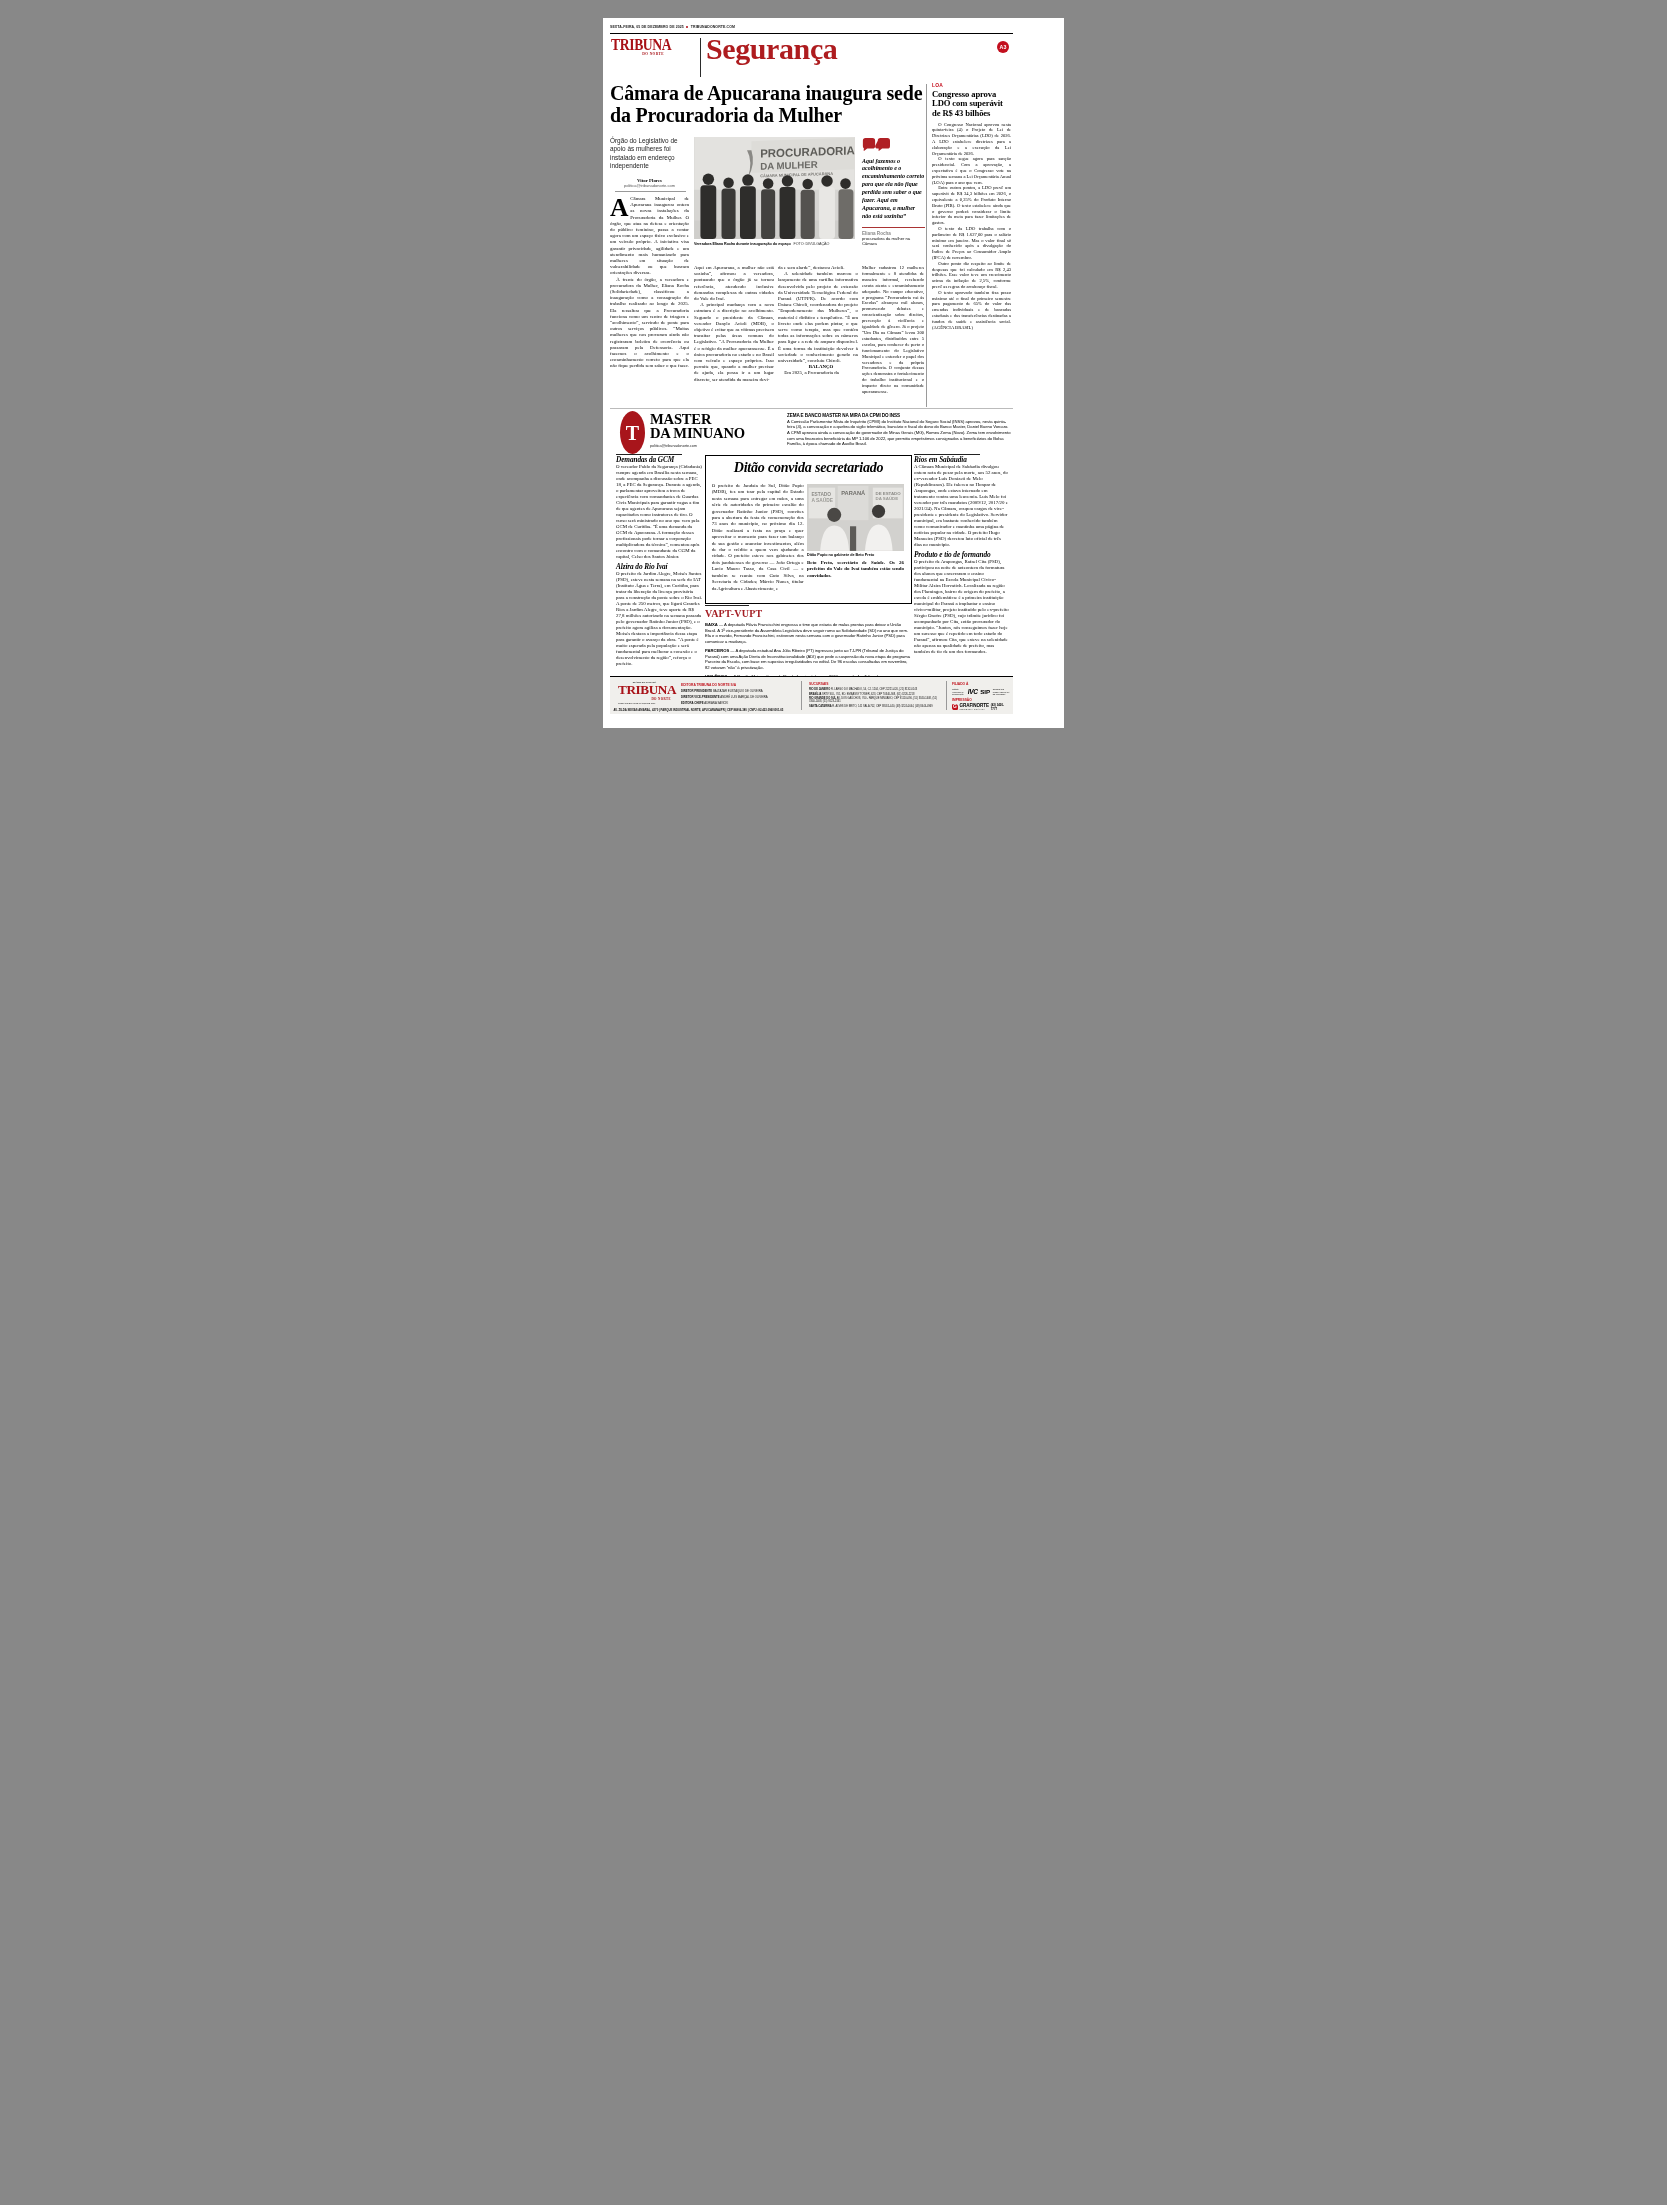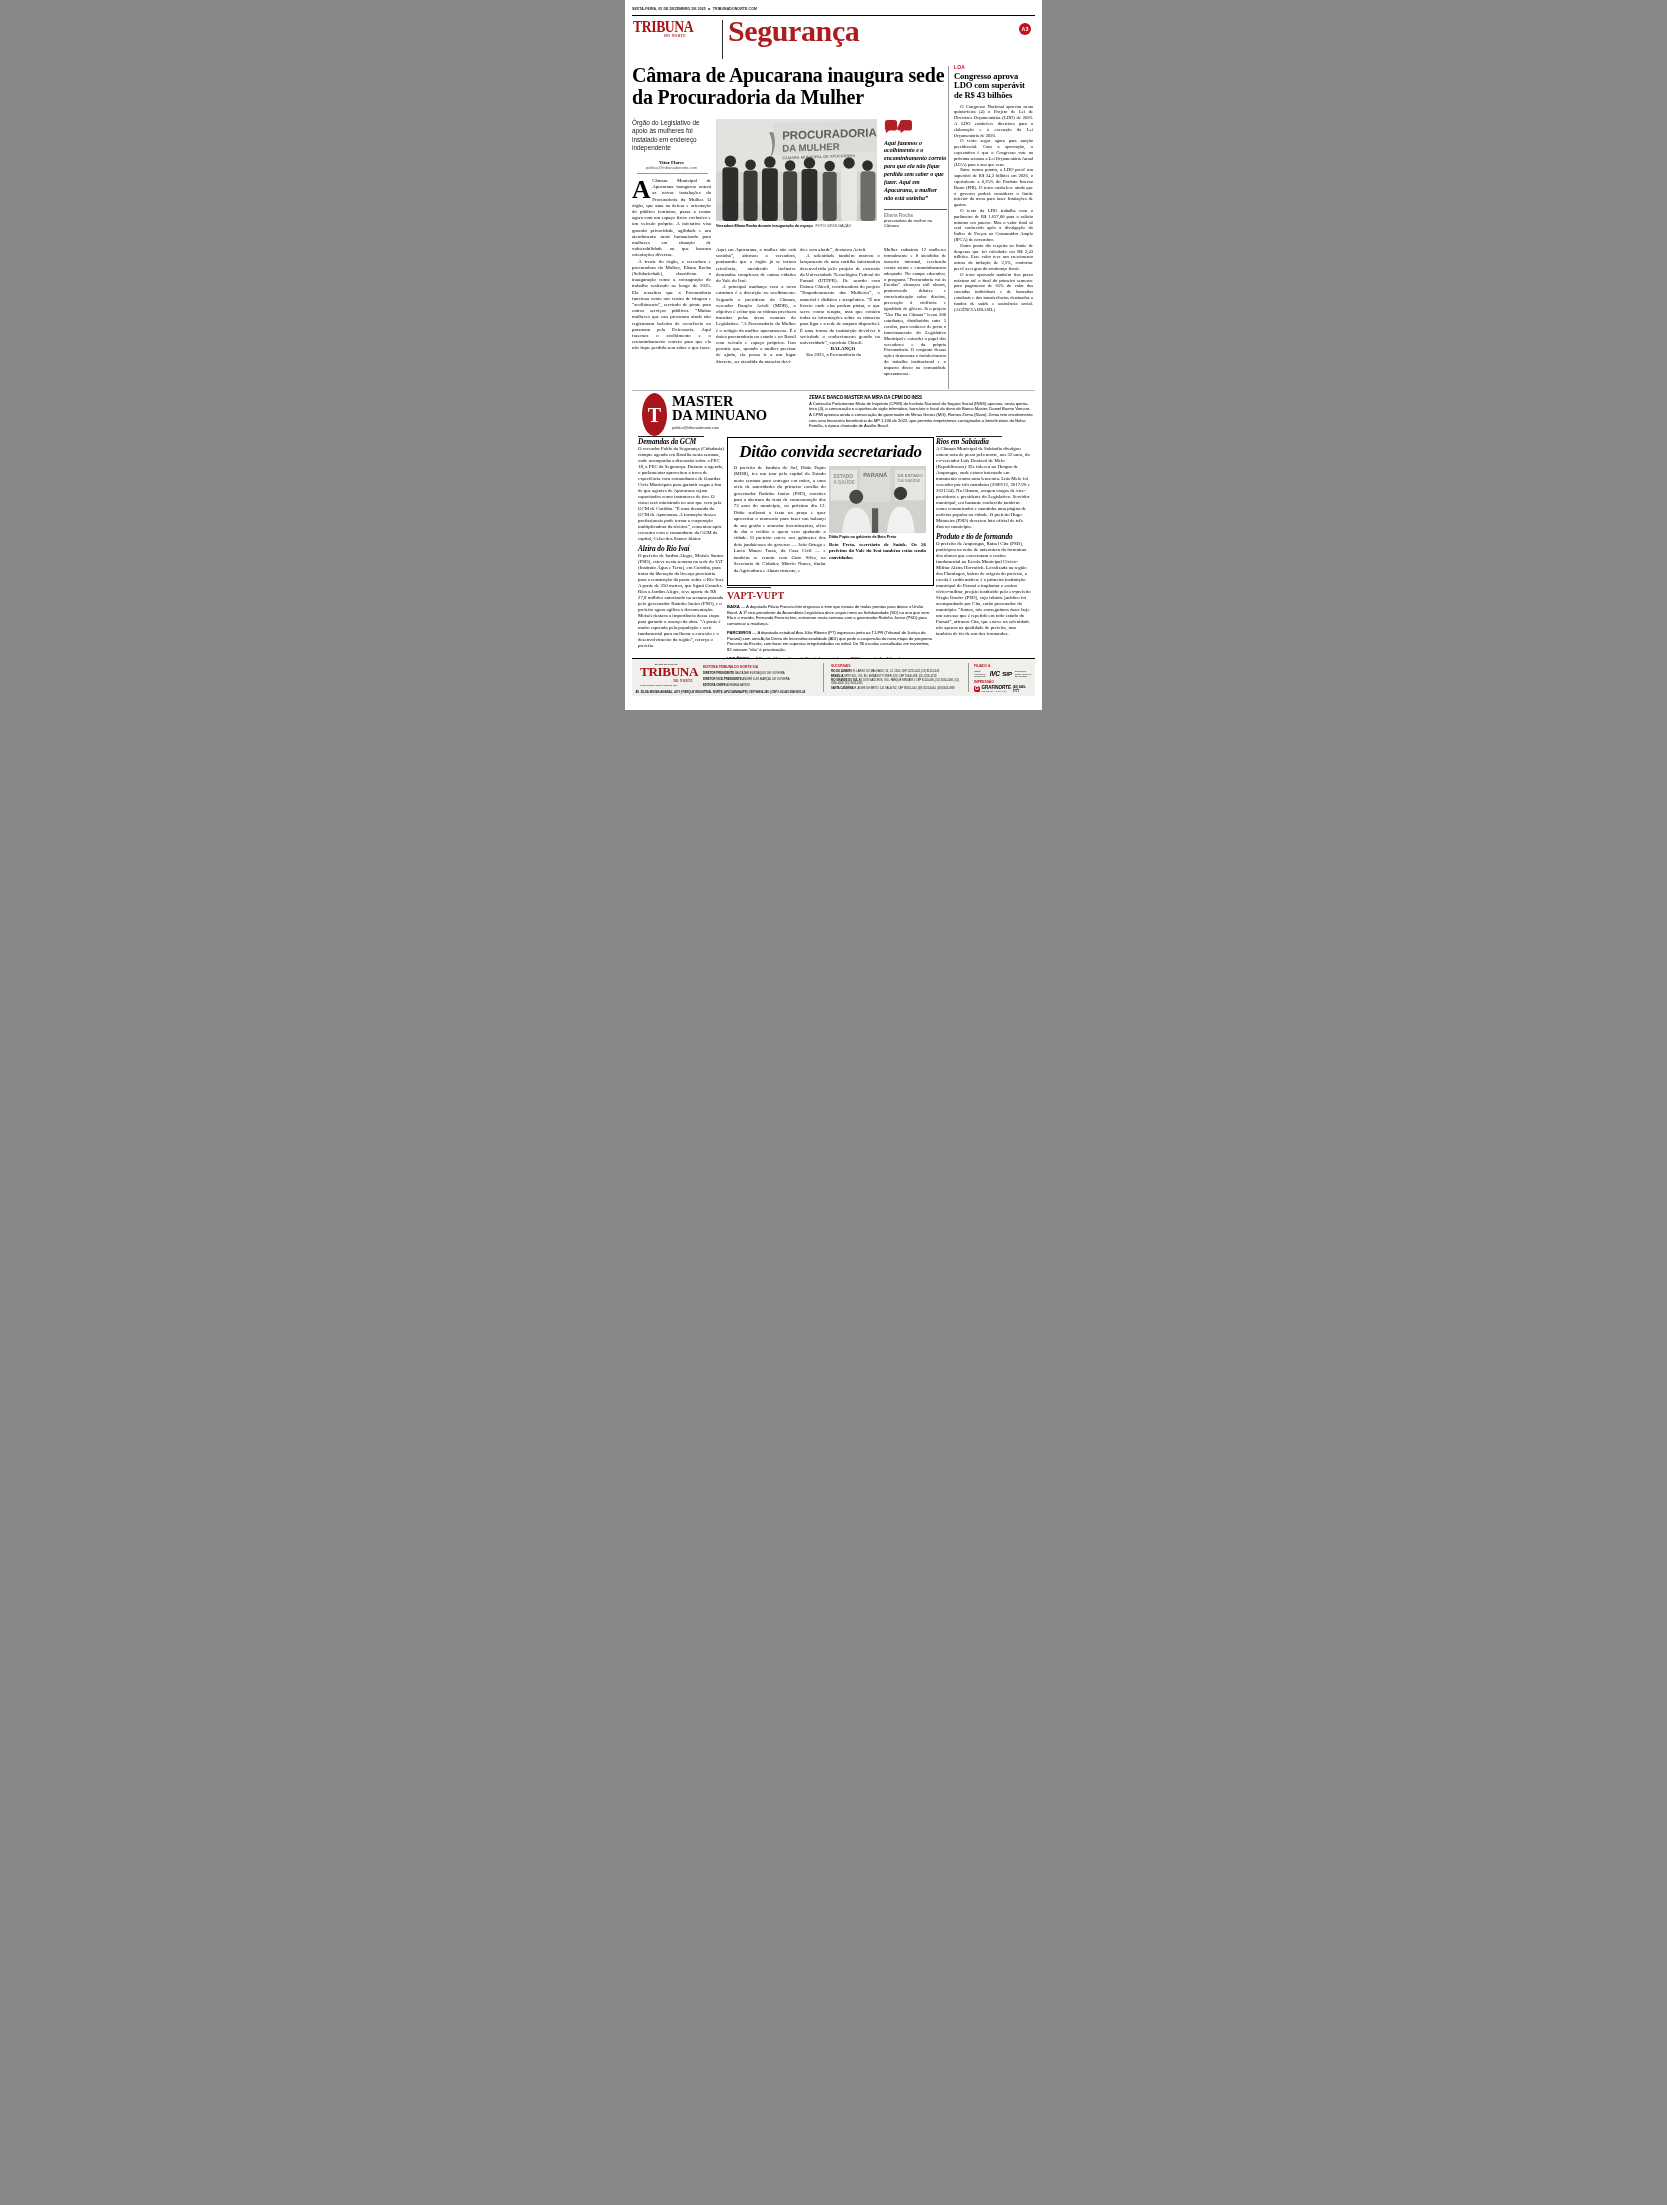--- a/index.html
+++ b/index.html
@@ -1,17 +1,17 @@
 <!DOCTYPE html>
 <html lang="pt-BR" style="font-size:7px"><head>
 <meta charset="utf-8">
 <style>
   html,body{margin:0;padding:0;background:#888;}
-  .page{position:relative;width:417px;height:710px;background:#fff;margin:0 auto;
-        font-family:"Liberation Serif","DejaVu Serif",serif;color:#000;overflow:hidden;}
+  .page{position:relative;width:417px;height:710px;background:#fff;margin:18px auto;
+        font-family:"Liberation Serif","DejaVu Serif",serif;color:#000;overflow:hidden;padding-left:44px;}
   .abs{position:absolute;}
 
   
   .dateline{top:7px;left:7px;font-family:"Liberation Sans","DejaVu Sans",sans-serif;
             font-size:3.5px;font-weight:bold;letter-spacing:0.1px;color:#1a1a1a;display:flex;align-items:center;gap:2.6px;}
   .dot{width:1.8px;height:1.8px;border-radius:50%;background:#b01219;display:inline-block;}
   .toprule{top:14.6px;left:7px;width:403px;height:1.8px;background:#000;}
   .brand{top:21px;left:8px;width:53px;text-align:center;color:#a81117;line-height:.9;}
   .brand .b1{font-size:13.7px;font-weight:900;letter-spacing:-0.4px;transform:scaleY(1.15);display:block;}
   .brand .b2{display:block;font-size:3.5px;font-weight:900;letter-spacing:0.4px;text-align:right;margin-top:1.3px;}
@@ -70,21 +70,21 @@
   .zema p{margin:0;font-size:4.2px;line-height:5.6px;letter-spacing:-0.04px;}
 
   .news-col{font-size:4.9px;line-height:6px;}
   .news-col .rule{width:66px;height:0.4px;background:#222;margin-bottom:2.6px;}
   .news-col h4{margin:0 0 0.9px;font-size:7.3px;font-style:italic;letter-spacing:-0.1px;}
   .news-col p{margin:0 0 4.4px;}
   .colL{top:436px;left:13px;width:86px;}
   .colR{top:436px;left:311px;width:95px;}
 
   .ditao-box{top:437px;left:102px;width:205px;height:147px;border:1.1px solid #000;background:#fff;}
-  .ditao-box h2{margin:3.5px 5.3px 1.8px;text-align:center;font-style:italic;font-weight:bold;font-size:17px;letter-spacing:-0.2px;}
+  .ditao-box h2{margin:3.5px 5.3px 1.8px;text-align:center;font-style:italic;font-weight:bold;font-size:14px;letter-spacing:-0.2px;}
   .ditao-text{position:absolute;top:27px;left:5.7px;width:92px;font-size:4.9px;line-height:6.4px;text-align:justify;}
   .ditao-text p{margin:0;}
   .photo2{position:absolute;top:28px;left:101px;width:97px;height:67px;background:#c9c9c7;}
   .ditao-cap{position:absolute;top:97px;left:101px;width:97px;font-family:"Liberation Sans",sans-serif;font-size:3.7px;font-weight:bold;}
   .ditao-after{position:absolute;top:104px;left:101px;width:97px;font-size:4.9px;line-height:6.4px;text-align:justify;font-weight:bold;}
 
   .vapt{top:587px;left:102px;width:206px;}
   .vapt .rule{width:44px;height:0.4px;background:#222;}
   .vapt h3{margin:2.6px 0 3.5px;color:#a41e24;font-size:10px;font-weight:bold;letter-spacing:0.2px;}
   .vapt p{margin:0 0 4px;font-family:"Liberation Sans","DejaVu Sans",sans-serif;font-size:4.2px;line-height:5.5px;letter-spacing:-0.04px;}

